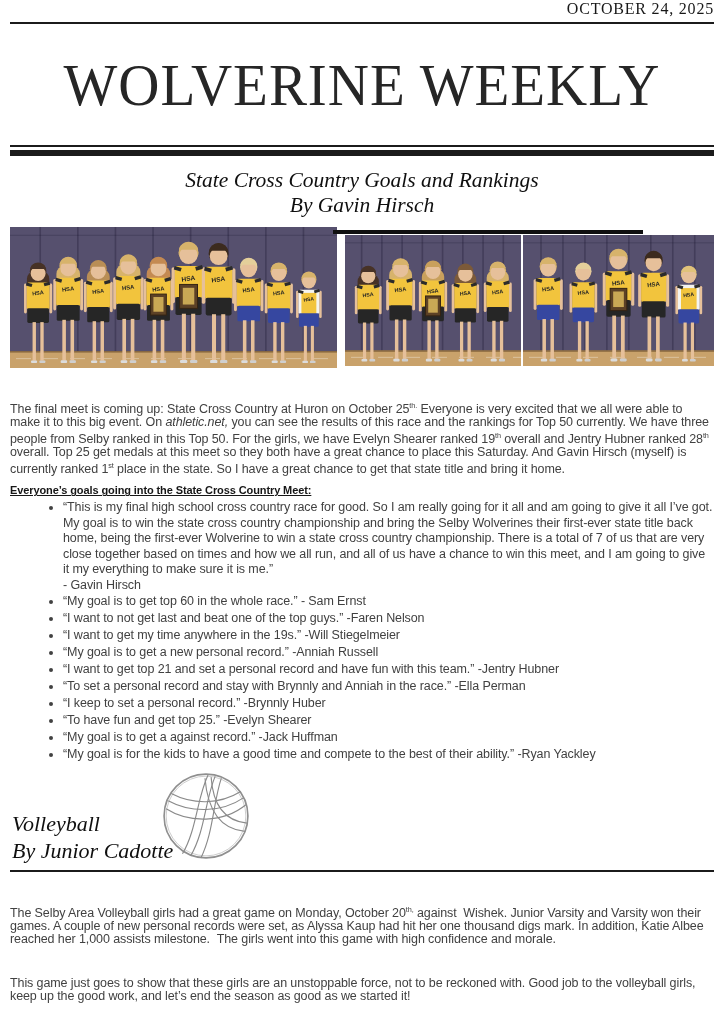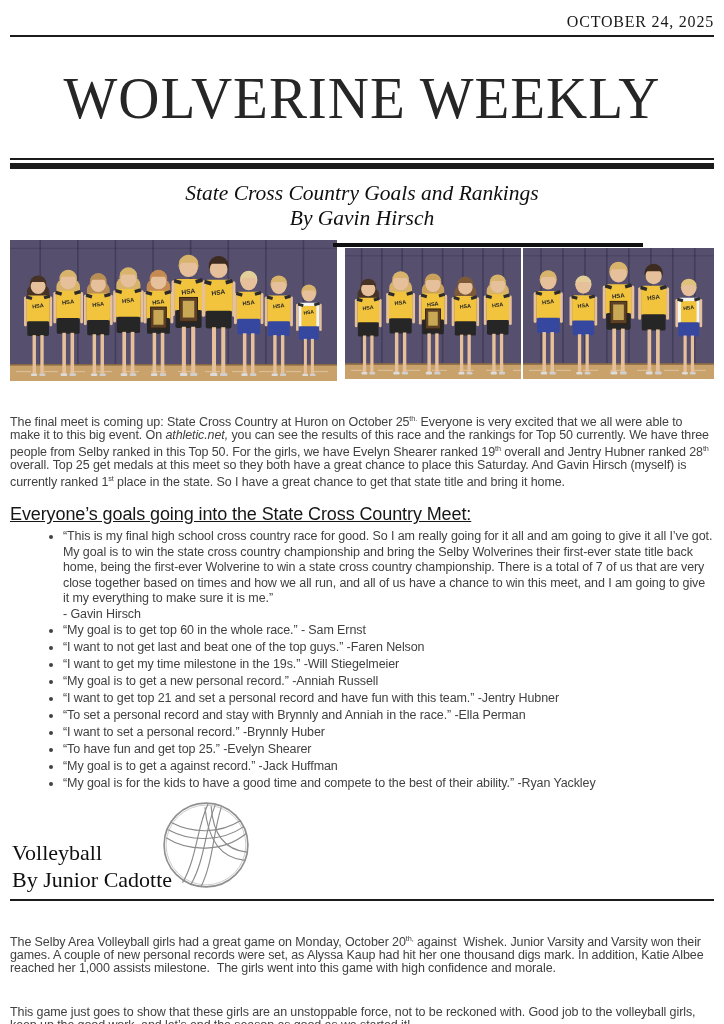--- a/index.html
+++ b/index.html
@@ -2,21 +2,21 @@
 <html><head>
 <meta charset="utf-8">
 <style>
   html,body{margin:0;padding:0;}
   body{
     width:724px;height:1024px;background:#ffffff;overflow:hidden;
     font-family:"Liberation Sans",sans-serif;color:#404040;
   }
   .page{padding:0 10px;}
   .date{
-    padding-top:13px;text-align:right;
+    text-align:right;
     font-family:"Liberation Serif",serif;font-size:16px;
     letter-spacing:.8px;color:#181818;
   }
   .rule{height:2px;background:#1b1b1b;margin-top:4px;}
   .rule2{height:2px;background:#1b1b1b;margin-top:6px;}
   .masthead{
     margin-top:24px;text-align:center;
     font-family:"Liberation Serif",serif;font-size:60px;line-height:75px;
     letter-spacing:1px;color:#262626;transform:scaleX(.95);transform-origin:center;
     white-space:nowrap;
@@ -33,32 +33,32 @@
   #photo0{left:0;top:0;width:327px;height:141px;}
   .photo-line{position:absolute;left:323px;top:3px;width:310px;height:3.5px;background:#101010;}
   #photo1{left:335px;top:8px;width:176px;height:131px;}
   #photo2{left:513px;top:8px;width:191px;height:131px;}
   .body-text{
     margin-top:31px;font-size:12.5px;line-height:13px;
     letter-spacing:-0.1px;color:#414141;
   }
   sup{font-size:58%;}
   .goals-head{
-    margin-top:15px;font-size:18px;font-weight:normal;
+    margin-top:8px;font-size:11px;font-weight:bold;
     color:#161616;text-decoration:underline;letter-spacing:-0.1px;
   }
   ul.goals{margin:4px 0 0 0;padding-left:29px;}
   ul.goals li{
     margin-bottom:1.5px;font-size:12.5px;line-height:15.4px;
     letter-spacing:-0.1px;color:#414141;margin-left:24px;
   }
   .vb-block{position:relative;margin-top:18px;height:84px;}
   .vb-head{
     position:absolute;left:2px;bottom:0;
-    font-family:"Liberation Serif",serif;
+    font-family:"Liberation Serif",serif;font-style:italic;
     font-size:22px;line-height:27px;color:#0f0f0f;
   }
   .vb-icon{position:absolute;left:150px;top:-10px;width:92px;height:92px;}
 </style>
 </head>
 <body>
 
 <div class="page">
 
   <div class="date">OCTOBER 24, 2025</div>
@@ -457,29 +457,29 @@
   <div class="goals-head">Everyone’s goals going into the State Cross Country Meet:</div>
 
   <ul class="goals">
 
       <li>“This is my final high school cross country race for good. So I am really going for it all and am going to give it all I’ve got. My goal is to win the state cross country championship and bring the Selby Wolverines their first-ever state title back home, being the first-ever Wolverine to win a state cross country championship. There is a total of 7 of us that are very close together based on times and how we all run, and all of us have a chance to win this meet, and I am going to give it my everything to make sure it is me.”<br>- Gavin Hirsch</li>
 
       <li>“My goal is to get top 60 in the whole race.” - Sam Ernst</li>
 
       <li>“I want to not get last and beat one of the top guys.” -Faren Nelson</li>
 
-      <li>“I want to get my time milestone in the 19s.” -Will Stiegelmeier</li>
+      <li>“I want to get my time anywhere in the 19s.” -Will Stiegelmeier</li>
 
       <li>“My goal is to get a new personal record.” -Anniah Russell</li>
 
       <li>“I want to get top 21 and set a personal record and have fun with this team.” -Jentry Hubner</li>
 
       <li>“To set a personal record and stay with Brynnly and Anniah in the race.” -Ella Perman</li>
 
-      <li>“I want to set a personal record.” -Brynnly Huber</li>
+      <li>“I keep to set a personal record.” -Brynnly Huber</li>
 
       <li>“To have fun and get top 25.” -Evelyn Shearer</li>
 
       <li>“My goal is to get a against record.”  -Jack Huffman</li>
 
       <li>“My goal is for the kids to have a good time and compete to the best of their ability.” -Ryan Yackley</li>
     </ul>
 
   <div class="vb-block">
     <div class="vb-head">

